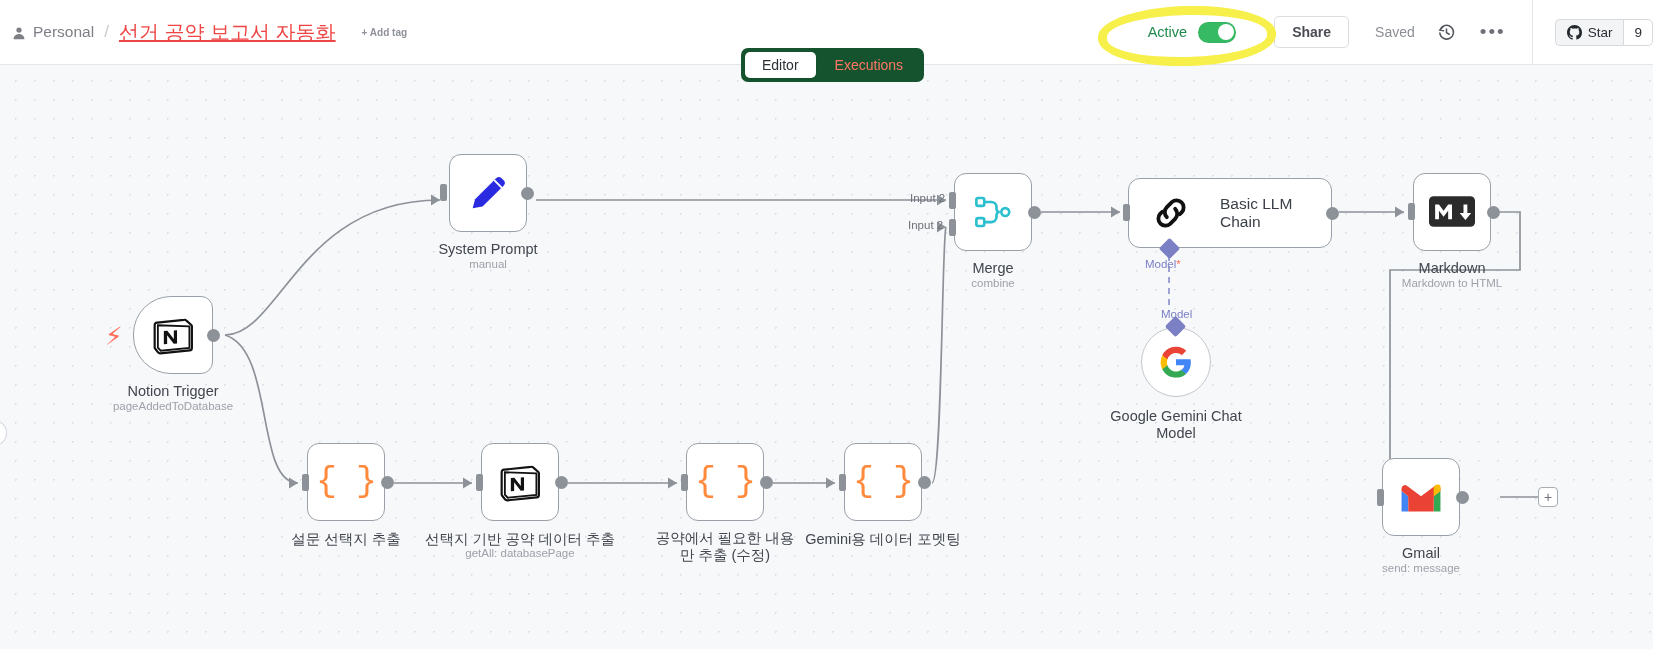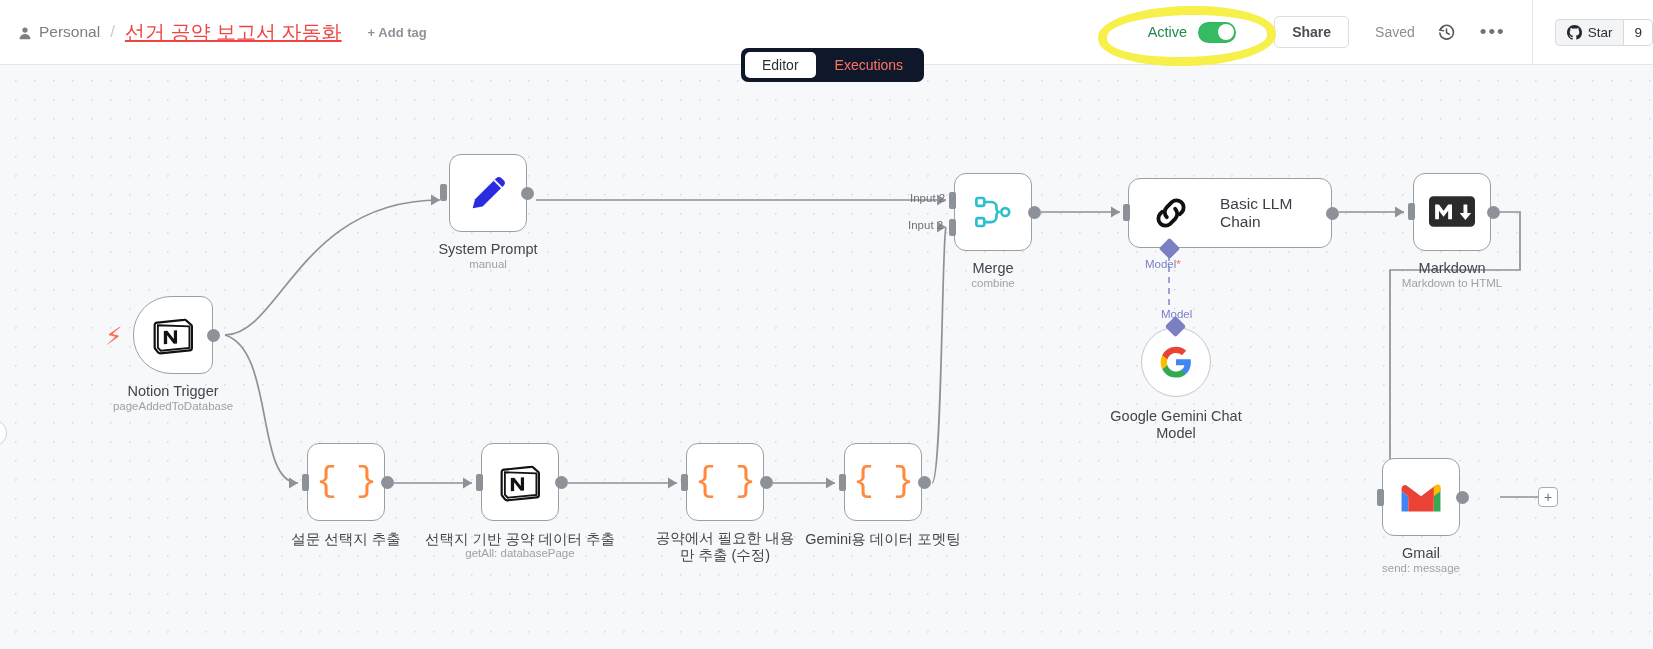--- a/index.html
+++ b/index.html
@@ -9,26 +9,26 @@
     background: #fafafa; overflow: hidden;
   }
   #app { position: relative; width: 1653px; height: 649px; background: #f7f7f8; }
 
   
   .header {
     position: absolute; top: 0; left: 0; width: 1653px; height: 65px;
     background: #ffffff; border-bottom: 1px solid #e4e6e9;
     display: flex; align-items: center; z-index: 30;
   }
-  .hdr-left { display: flex; align-items: center; padding-left: 18px; gap: 0px; }
+  .hdr-left { display: flex; align-items: center; padding-left: 12px; gap: 0px; }
   .person-icon { width: 14px; height: 14px; margin-right: 7px; display:inline-block; position: relative; top: 1px;}
   .crumb-personal { color: #7d7f85; font-size: 15.5px; }
   .crumb-sep { color: #c9cbd0; font-size: 17px; margin: 0 10px; }
   .crumb-title { color: #ef4444; font-size: 20px; font-weight: 400; text-decoration: underline; }
-  .add-tag { color: #8f9299; font-size: 13px; font-weight: bold; margin-left: 26px; cursor: pointer; }
+  .add-tag { color: #8f9299; font-size: 10px; font-weight: bold; margin-left: 26px; cursor: pointer; }
 
   .hdr-right { margin-left: auto; display: flex; align-items: center; height: 100%; }
   .active-wrap { display: flex; align-items: center; gap: 11px; position: relative; padding: 0 8px;}
   .active-label { color: #1f8a4c; font-size: 14.5px; }
   .toggle {
     width: 38px; height: 21px; border-radius: 11px; background: #36ba63;
     position: relative; cursor: pointer; box-shadow: inset 0 0 0 1px rgba(0,0,0,.04);
   }
   .toggle::after {
     content: ""; position: absolute; top: 2.5px; right: 2.5px;
@@ -54,21 +54,21 @@
     padding: 5px 11px; font-size: 13.5px; color: #2b2f36; cursor: pointer;
   }
   .star-count {
     background: #fff; border: 1px solid #d6d8dc; border-radius: 0 5px 5px 0;
     padding: 5px 10px; font-size: 13.5px; color: #2b2f36; cursor: pointer;
   }
 
   
   .tabs {
     position: absolute; top: 48px; left: 741px; z-index: 31;
-    background: #0f172a; border-radius: 7px; padding: 4px; display: flex; gap: 2px;
+    background: #14532d; border-radius: 7px; padding: 4px; display: flex; gap: 2px;
   }
   .tab { padding: 5px 17px; font-size: 14px; border-radius: 5px; cursor: pointer; }
   .tab.active { background: #fff; color: #2b2f36; box-shadow: 0 1px 2px rgba(0,0,0,.07); }
   .tab.inactive { color: #ff7565; }
 
   
   .canvas {
     position: absolute; top: 65px; left: 0; width: 1653px; height: 584px;
     background-color: #f7f8fa;
     background-image: radial-gradient(circle, #dfe1e6 1px, transparent 1px);

